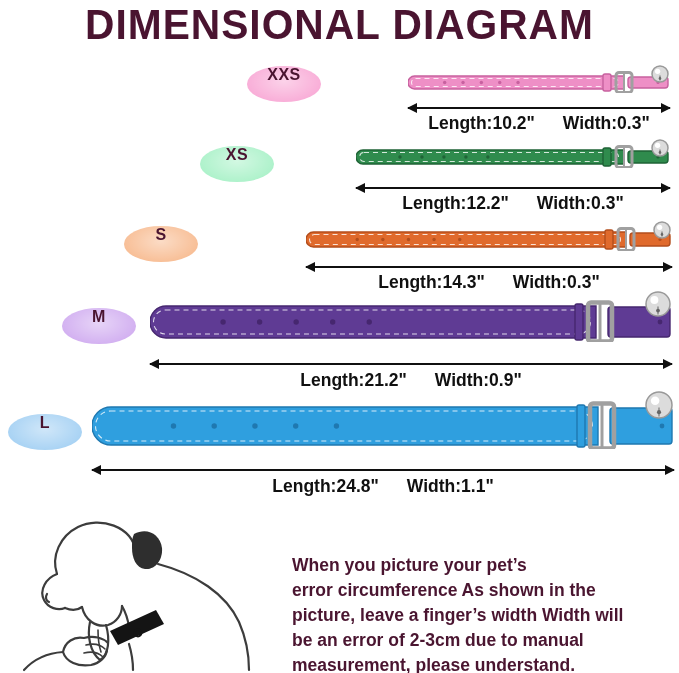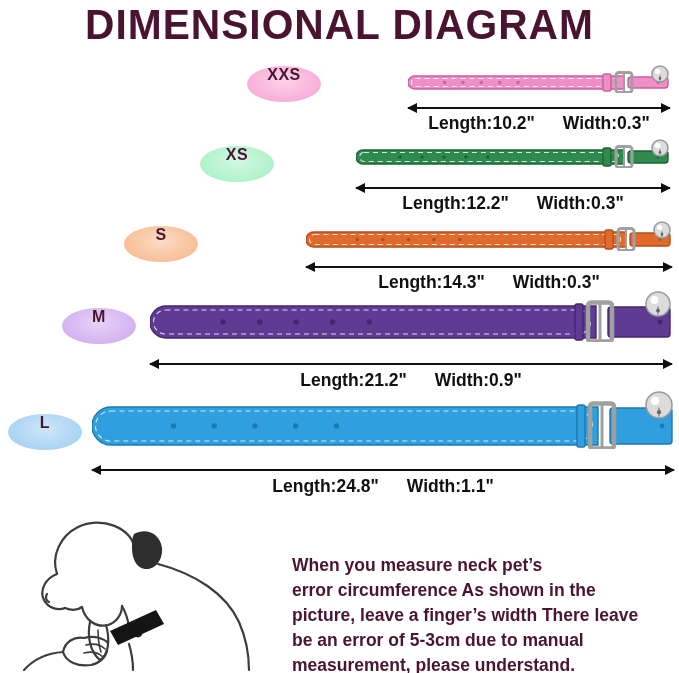--- a/index.html
+++ b/index.html
@@ -237,20 +237,20 @@
       <path d="M57 140 C60 150 72 155 85 153 C94 151 100 145 101 138"></path>
       <path d="M80 133 C88 131 95 133 99 137" stroke-width="1.6"></path>
       <path d="M78 141 C86 139 93 141 97 145" stroke-width="1.6"></path>
     </g>
     <path d="M128 22 C141 15 154 22 156 36 C157 48 149 58 139 57 C130 56 126 46 126 36 C126 30 126 26 128 22 Z" fill="#2e2e2e"></path>
     <path d="M104 119 L150 98 L158 112 L112 133 Z" fill="#141414"></path>
     <circle cx="132" cy="121" r="3.4" fill="none" stroke="#141414" stroke-width="2"></circle>
   </svg>
 
   <div class="note" style="color: rgb(74, 21, 48);">
-    <div>When you measure neck pet’s</div>
+    <div>When you picture your pet’s</div>
     <div>error circumference As shown in the</div>
-    <div>picture, leave a finger’s width There leave</div>
-    <div>be an error of 5-3cm due to manual</div>
+    <div>picture, leave a finger’s width Width will</div>
+    <div>be an error of 2-3cm due to manual</div>
     <div>measurement, please understand.</div>
   </div>
 
 </div>
 
 </body></html>

